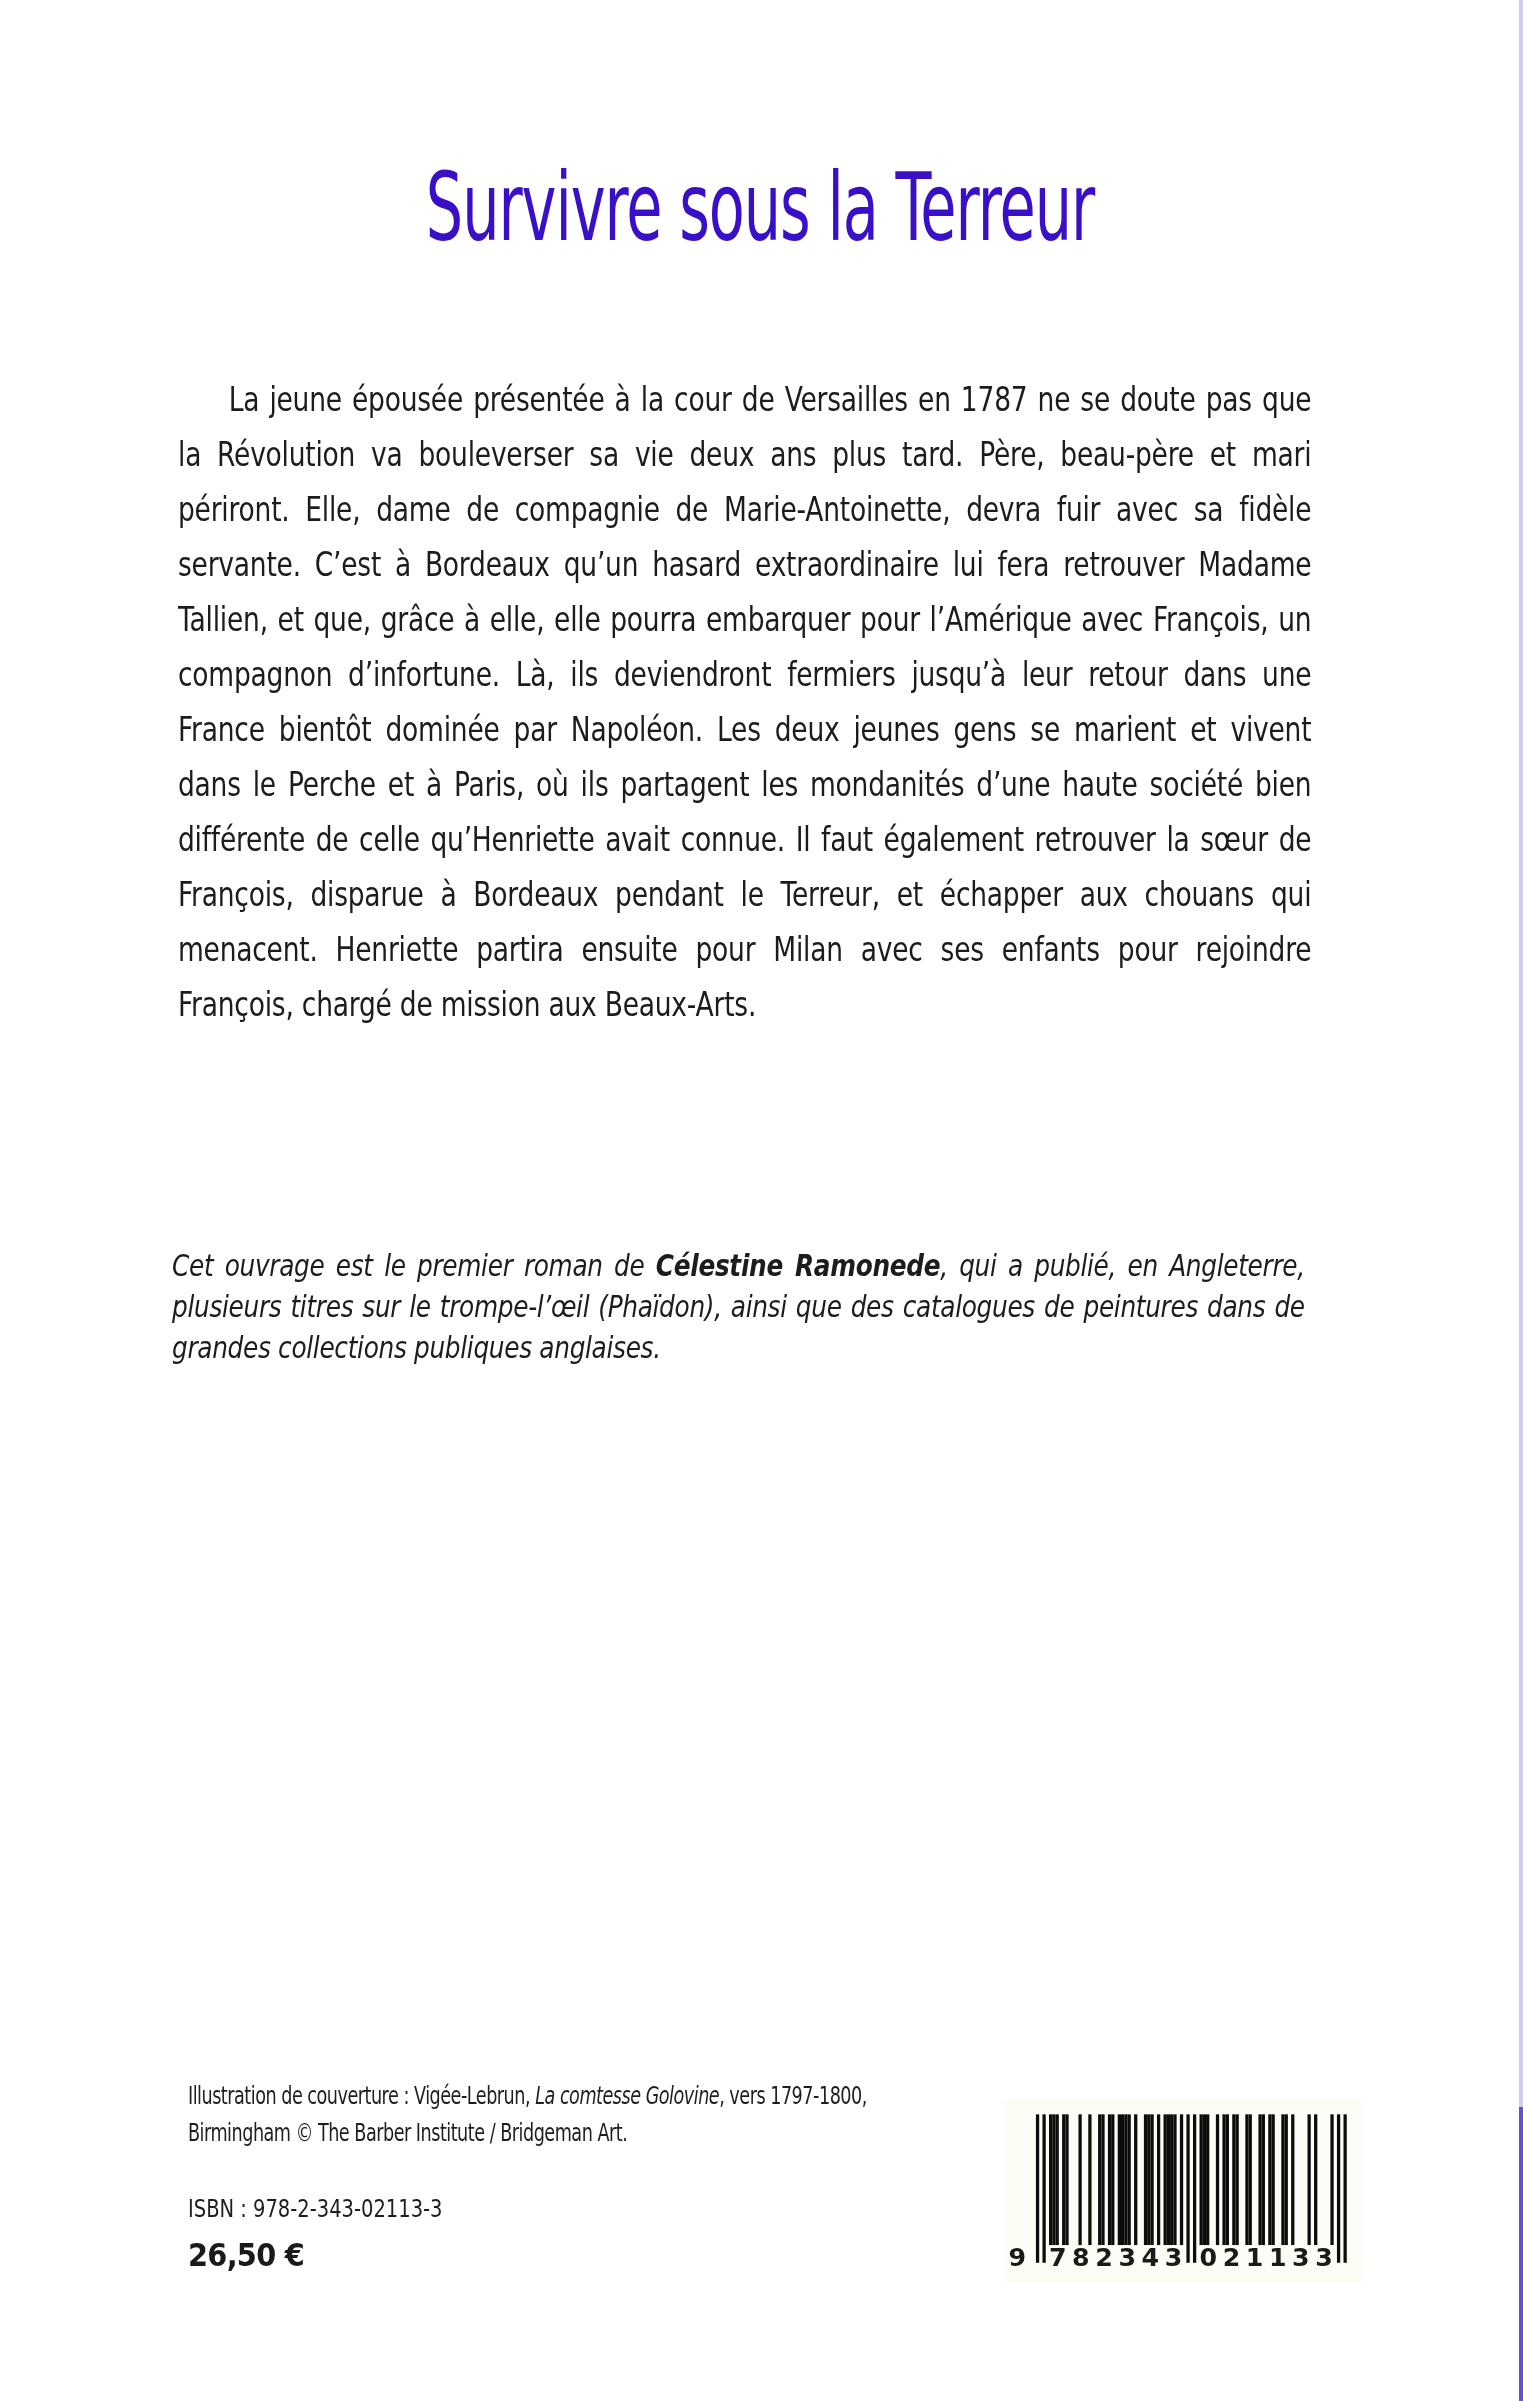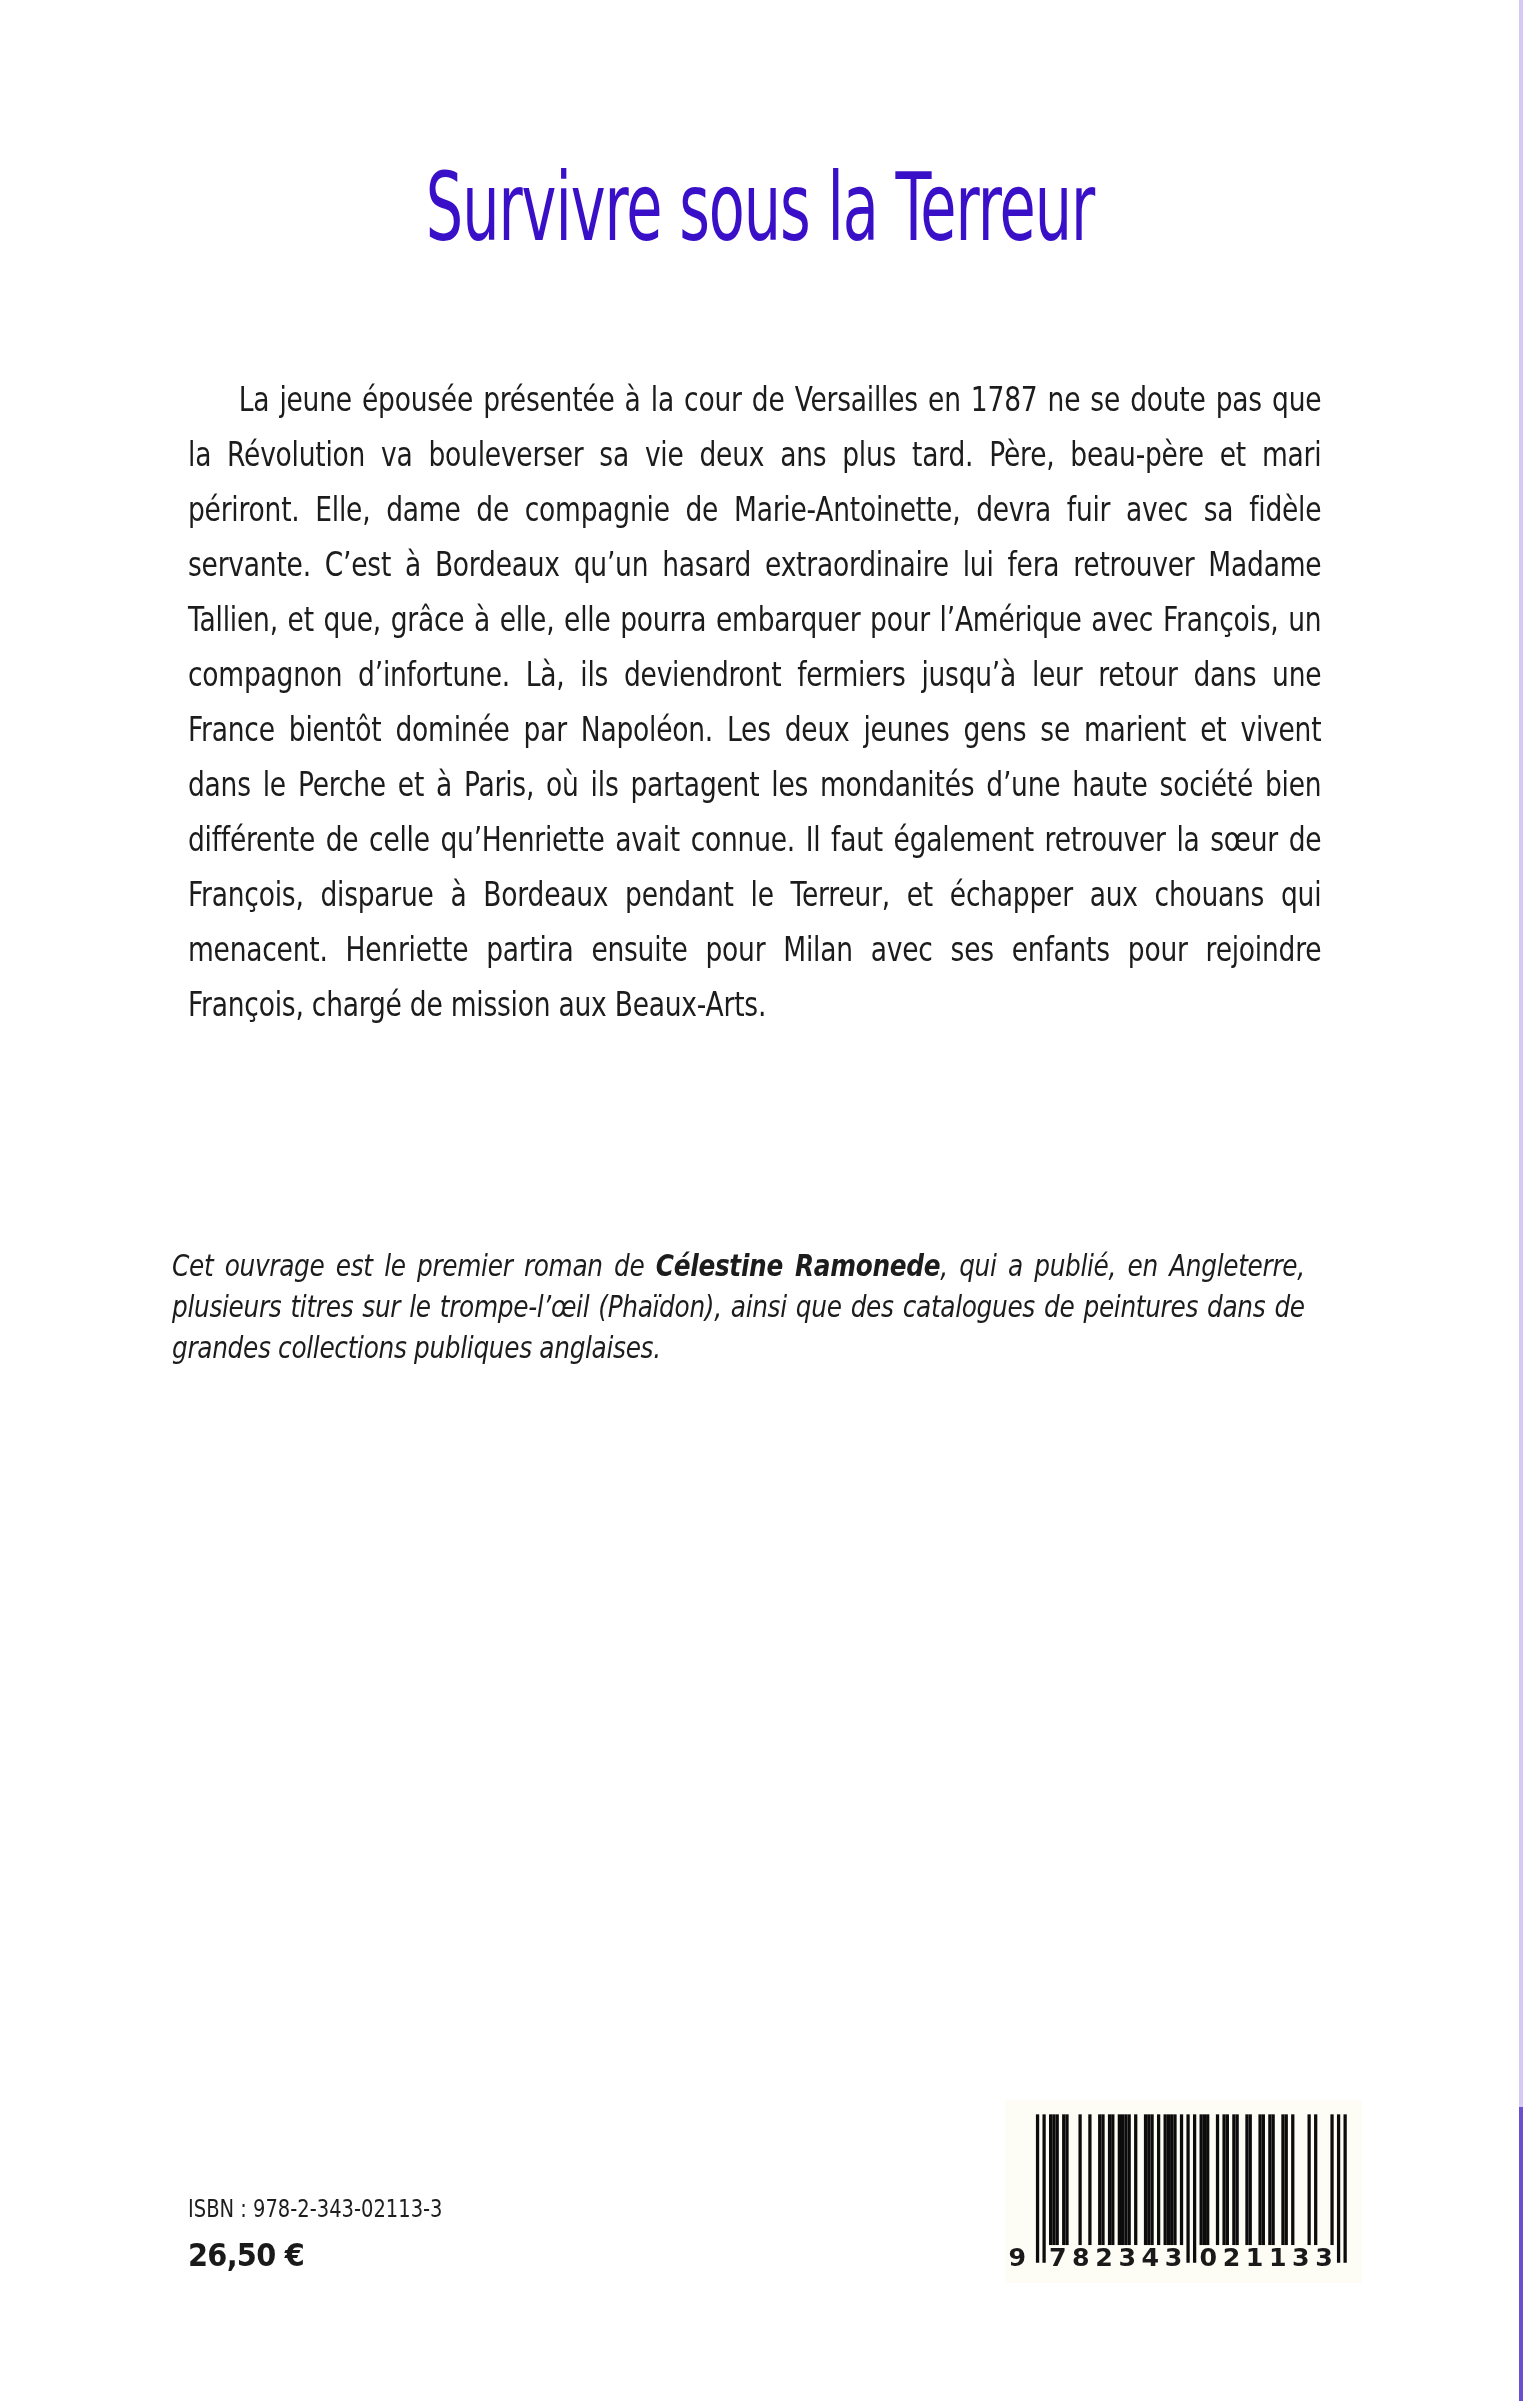--- a/index.html
+++ b/index.html
@@ -9,21 +9,21 @@
   .edge-light { position: absolute; left: 1519px; top: 0; width: 5px; height: 2107px; background: #d8c8f6; }
   .edge-dark  { position: absolute; left: 1519px; top: 2107px; width: 5px; height: 294px; background: #6a4fd2; }
 
   .title {
     position: absolute; left: 0; width: 1519px; top: 152px; text-align: center;
     font-family: "DejaVu Sans", sans-serif; font-size: 95px; line-height: 110px;
     color: #3a0fc8; letter-spacing: -1.7px;
   }
   .title span { display: inline-block; transform: scaleX(0.62); transform-origin: center; }
 
-  .body-wrap { position: absolute; left: 188px; top: 372px; width: 1133px; }
+  .body-wrap { position: absolute; left: 178px; top: 372px; width: 1133px; }
   .squeeze { transform: scaleX(0.78); transform-origin: left top; width: 1453px; }
   .body-text {
     margin: 0; font-family: "DejaVu Sans", sans-serif; font-size: 34px; line-height: 55px;
     color: #1c1c1c; text-align: justify; text-indent: 65px; letter-spacing: -0.3px;
   }
 
   .about-wrap { position: absolute; left: 172px; top: 1245px; width: 1133px; }
   .about-squeeze { transform: scaleX(0.80); transform-origin: left top; width: 1416px; }
   .about-text {
     margin: 0; font-family: "DejaVu Sans", sans-serif; font-style: italic; font-size: 31px;
@@ -68,20 +68,25 @@
       <p class="body-text">La jeune épousée présentée à la cour de Versailles en 1787 ne se doute pas que la Révolution va bouleverser sa vie deux ans plus tard. Père, beau-père et mari périront. Elle, dame de compagnie de Marie-Antoinette, devra fuir avec sa fidèle servante. C’est à Bordeaux qu’un hasard extraordinaire lui fera retrouver Madame Tallien, et que, grâce à elle, elle pourra embarquer pour l’Amérique avec François, un compagnon d’infortune. Là, ils deviendront fermiers jusqu’à leur retour dans une France bientôt dominée par Napoléon. Les deux jeunes gens se marient et vivent dans le Perche et à Paris, où ils partagent les mondanités d’une haute société bien différente de celle qu’Henriette avait connue. Il faut également retrouver la sœur de François, disparue à Bordeaux pendant le Terreur, et échapper aux chouans qui menacent. Henriette partira ensuite pour Milan avec ses enfants pour rejoindre François, chargé de mission aux Beaux-Arts.</p>
     </div>
   </div>
 
   <div class="about-wrap">
     <div class="about-squeeze">
       <p class="about-text"><span>Cet ouvrage est le premier roman de </span><b>Célestine Ramonede</b><span>, qui a publié, en Angleterre, plusieurs titres sur le trompe-l’œil (Phaïdon), ainsi que des catalogues de peintures dans de grandes collections publiques anglaises.</span></p>
     </div>
   </div>
 
+  <div class="credits-wrap">
+    <div class="credits-squeeze">
+      <p class="credits"><span>Illustration de couverture : Vigée-Lebrun, </span><i>La comtesse Golovine</i><span>, vers 1797-1800, Birmingham © The Barber Institute / Bridgeman Art.</span></p>
+    </div>
+  </div>
 
   <div class="isbn">ISBN : 978-2-343-02113-3</div>
   <div class="price">26,50 €</div>
 
   <div class="barcode-box">
     <svg id="barcode-svg" width="357" height="183" viewBox="0 0 422 217">
         <rect x="36.00" y="17" width="3.88" height="176" fill="#0c0c0c"></rect>
         <rect x="43.76" y="17" width="3.88" height="176" fill="#0c0c0c"></rect>
         <rect x="51.52" y="17" width="3.88" height="155" fill="#0c0c0c"></rect>
         <rect x="55.40" y="17" width="3.88" height="155" fill="#0c0c0c"></rect>

